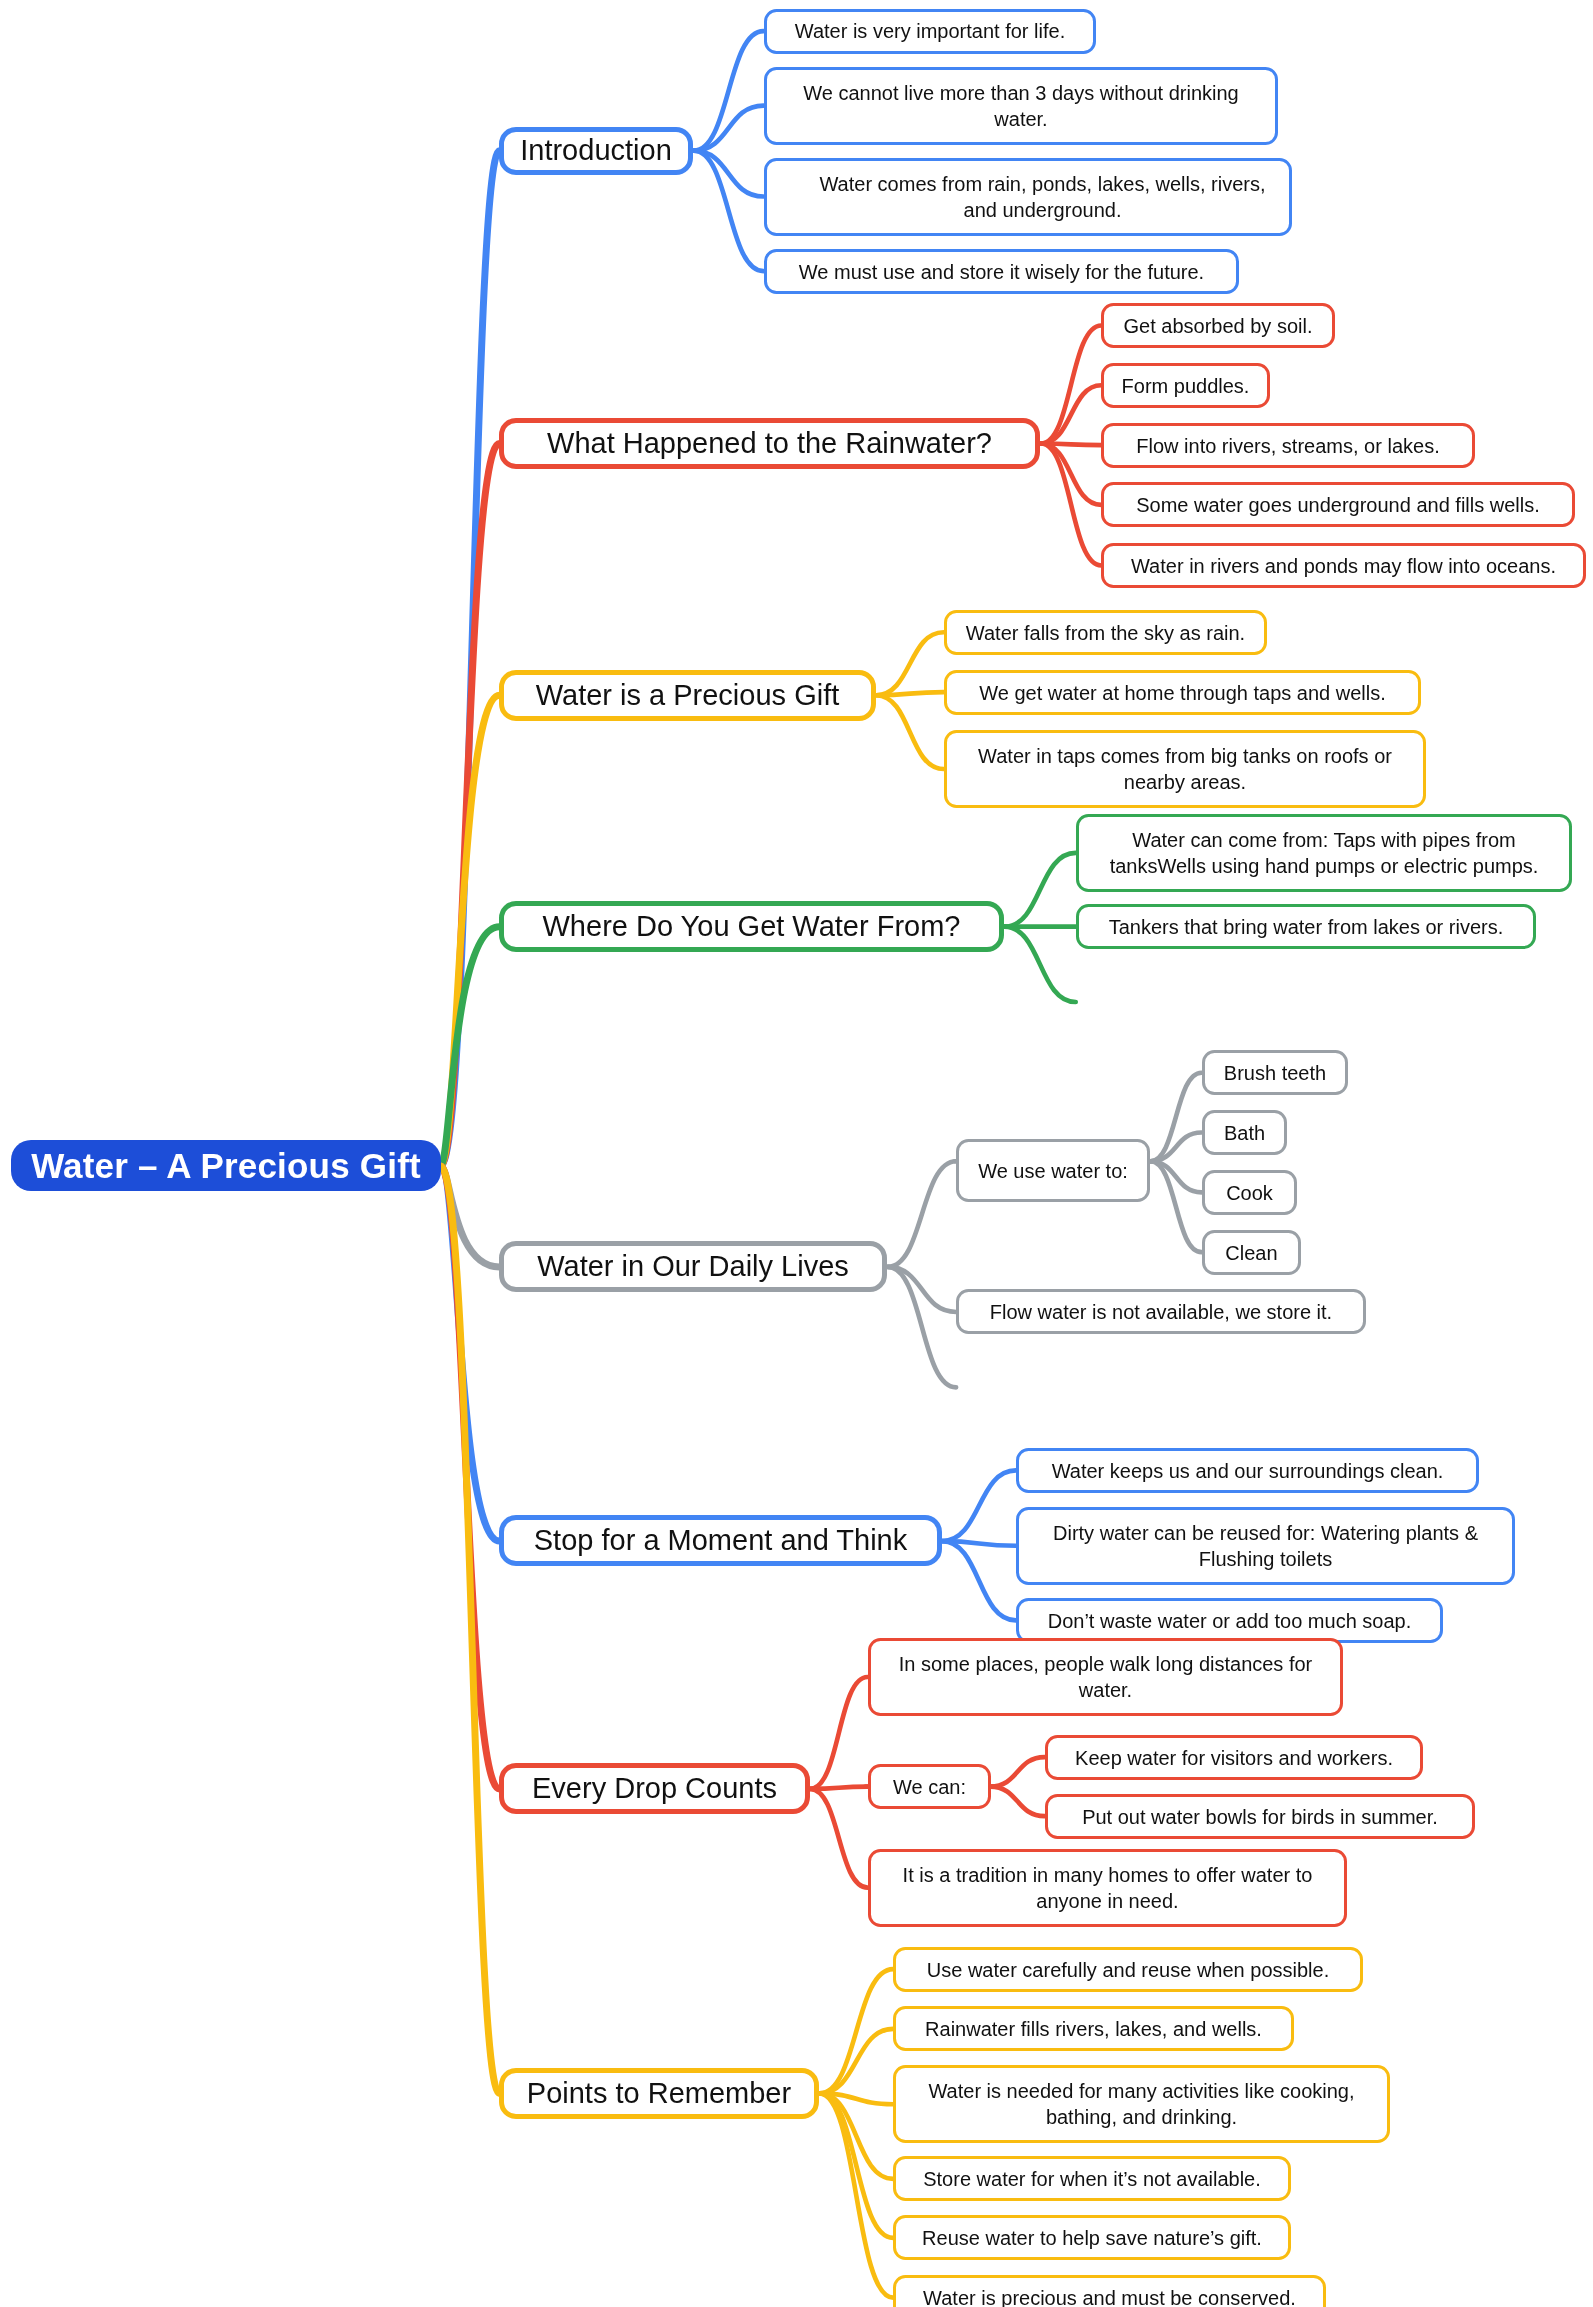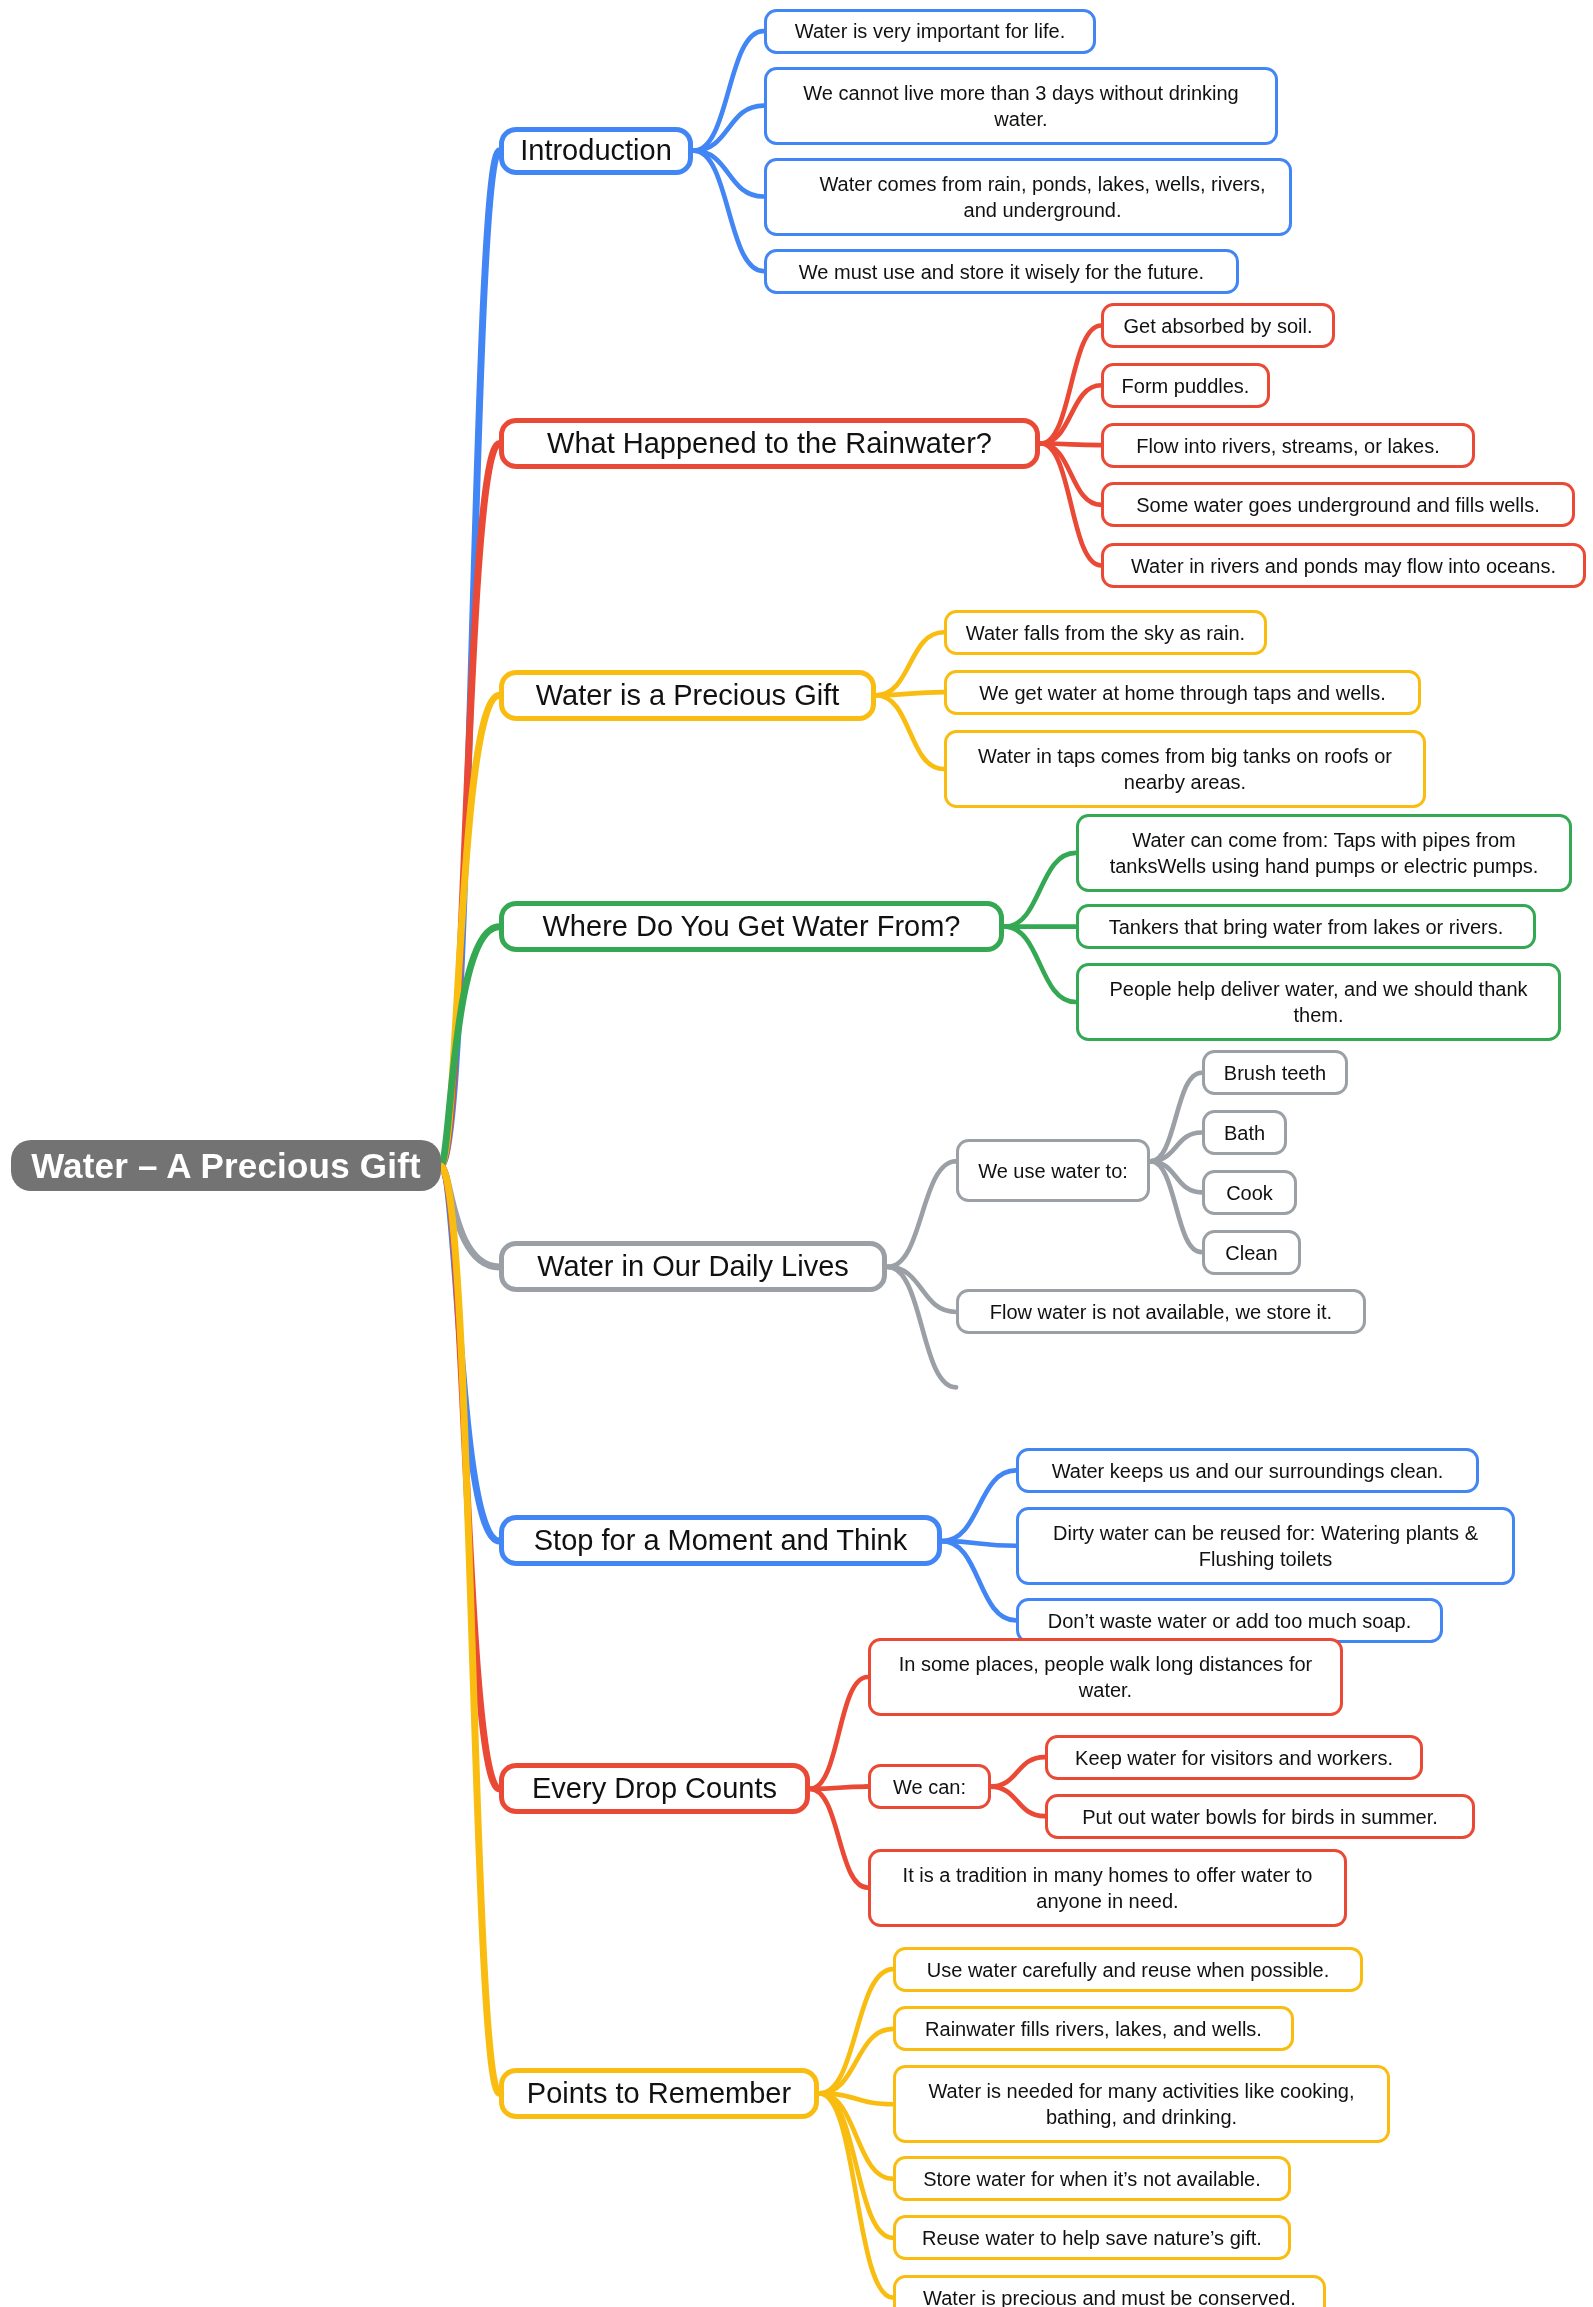--- a/index.html
+++ b/index.html
@@ -34,21 +34,21 @@
     text-align: center;
     background: #ffffff;
     border-style: solid;
     color: #111111;
     line-height: 1.30;
     border-radius: 14px;
     padding: 3.9px 11px;
     z-index: 5;
   }
   .node.root {
-    background: #737373;
+    background: #1d4ed8;
     color: #ffffff;
     font-weight: bold;
     border: 0;
     border-radius: 20px;
     font-size: 35px;
     letter-spacing: 0.2px;
     z-index: 8;
     align-items: center;
   }
   .node.branch {
@@ -180,23 +180,20 @@
 
   <div class="node branch c-green" style="left:499px; top:901px; width:505px; height:51px;">
     <span>Where Do You Get Water From?</span>
   </div>
   <div class="node leaf c-green" style="left:1076px; top:814px; width:496px; height:78px;">
     <span>Water can come from: Taps with pipes from tanksWells using hand pumps or electric pumps.</span>
   </div>
   <div class="node leaf c-green" style="left:1076px; top:904px; width:460px; height:45px;">
     <span>Tankers that bring water from lakes or rivers.</span>
   </div>
-  <div class="node leaf c-green" style="left:1076px; top:963px; width:485px; height:78px;">
-    <span>People help deliver water, and we should thank them.</span>
-  </div>
 
   <div class="node branch c-gray" style="left:499px; top:1241px; width:388px; height:51px;">
     <span>Water in Our Daily Lives</span>
   </div>
   <div class="node sub c-gray" style="left:956px; top:1139px; width:194px; height:63px;">
     <span>We use water to:</span>
   </div>
   <div class="node leaf c-gray" style="left:1202px; top:1050px; width:146px; height:45px;">
     <span>Brush teeth</span>
   </div>

